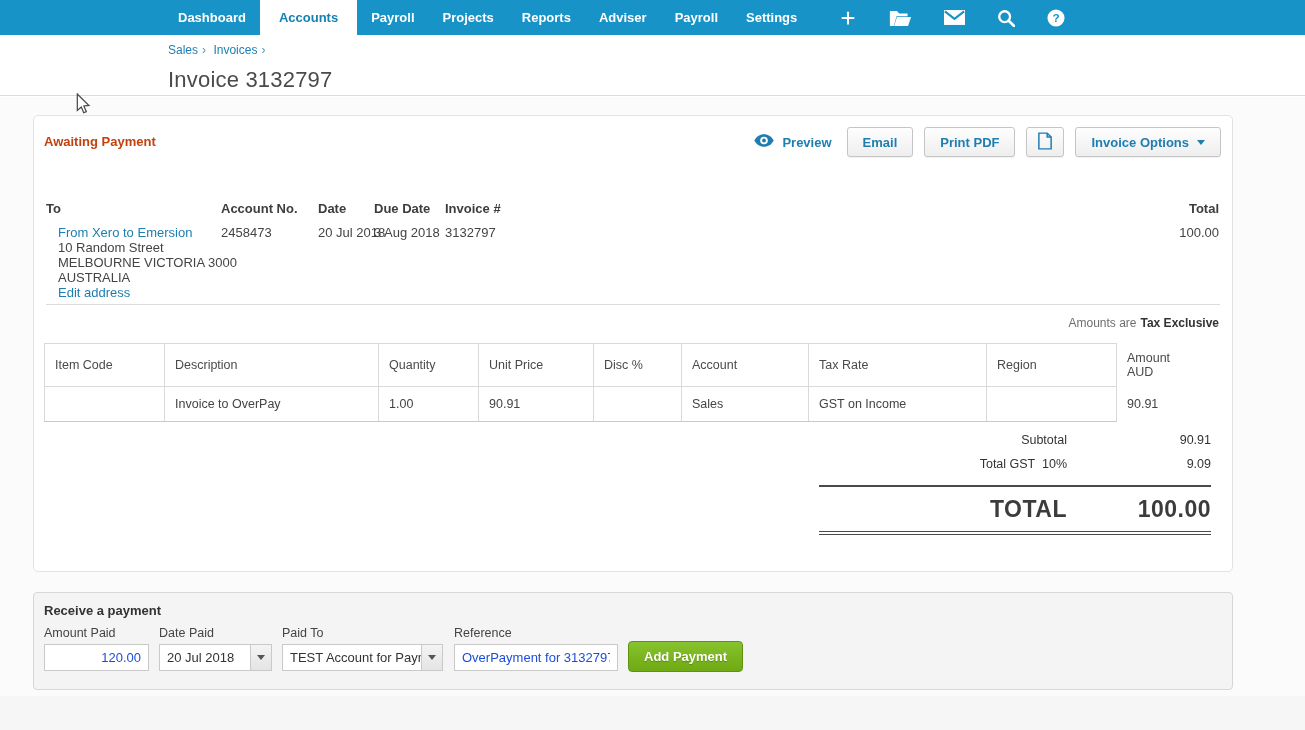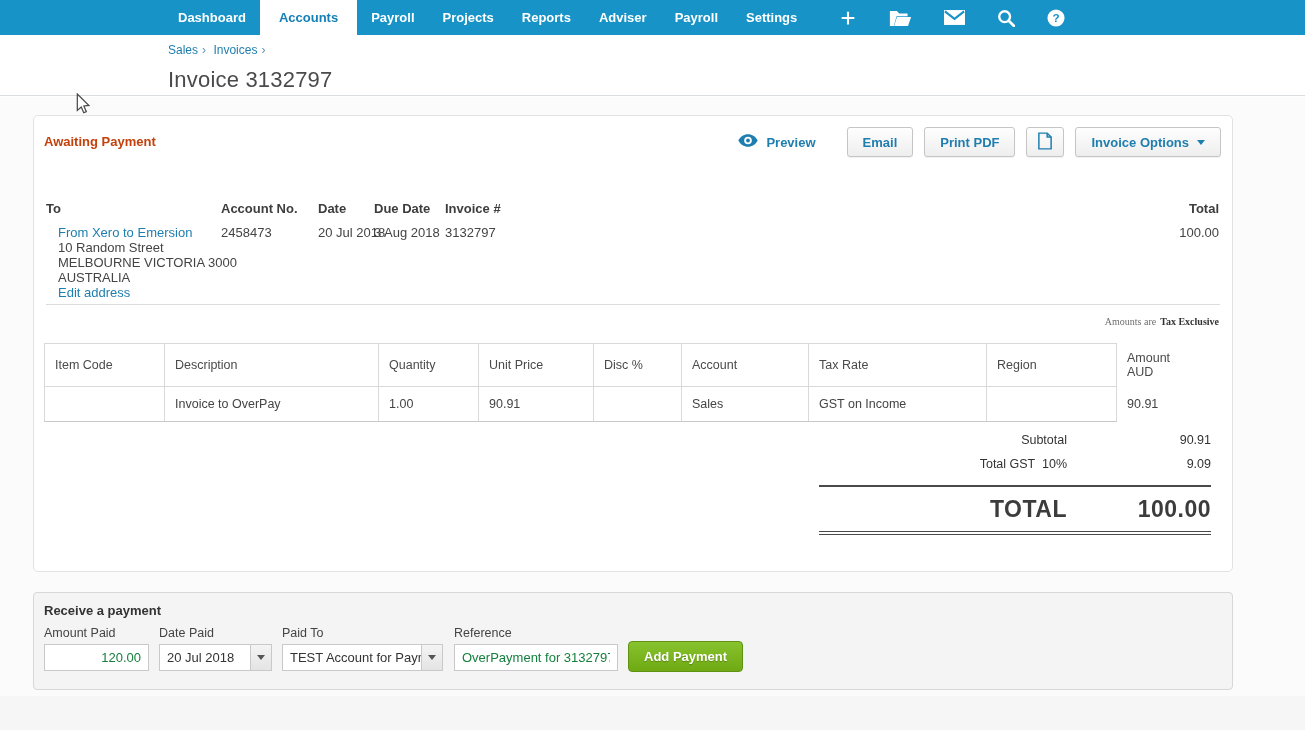--- a/index.html
+++ b/index.html
@@ -44,21 +44,21 @@
   .cursor { position:absolute; left:76px; top:93px; z-index:50; pointer-events:none; }
 
   
   .invoice-panel {
     position:absolute; left:33px; top:115px; width:1200px; height:457px;
     background:#fff; border:1px solid #e2e2e2; border-radius:5px; z-index:2;
   }
   .status-label { position:absolute; left:10px; top:18px; font-size:13px; font-weight:bold; color:#c2410c; }
 
   .actions { position:absolute; top:11px; right:11px; display:flex; align-items:center; gap:11px; }
-  .preview-link { display:flex; align-items:flex-end; gap:8px; color:#1e7eaf; font-size:13px; font-weight:bold; cursor:pointer; margin-right:20px; }
+  .preview-link { display:flex; align-items:flex-end; gap:8px; color:#1e7eaf; font-size:13px; font-weight:bold; cursor:pointer; margin-right:4px; }
   .btn {
     height:30px; padding:0 15px; display:flex; align-items:center; gap:8px;
     border:1px solid #c5c5c5; border-radius:3px;
     background:linear-gradient(#fefefe,#eeeeee);
     color:#1e7eaf; font-size:13px; font-weight:bold; cursor:pointer;
     box-shadow:0 1px 1px rgba(0,0,0,.06);
   }
   .btn.icon-only { width:38px; justify-content:center; padding:0; }
   .caret-down {
     width:0; height:0; border-left:4px solid transparent; border-right:4px solid transparent;
@@ -74,21 +74,21 @@
   .col-account  { left:187px; }
   .col-date     { left:284px; }
   .col-due      { left:340px; }
   .col-invno    { left:411px; }
   .col-total    { right:13px; text-align:right; }
   .addr div { line-height:15px; color:#444;margin-left:12px; }
   a.link { color:#1e7eaf; text-decoration:none; cursor:pointer; }
   .addr .edit { margin-top:0; }
 
   .meta-divider { position:absolute; left:12px; right:12px; top:188px; border-top:1px solid #dcdcdc; }
-  .amounts-note { position:absolute; right:13px; top:200px; font-size:10px; color:#6e6e6e;font-family:Liberation Serif, serif; }
+  .amounts-note { position:absolute; right:13px; top:200px; font-size:12px; color:#6e6e6e; }
   .amounts-note b { color:#333; margin-left:4px; }
 
   
   .items-table {
     position:absolute; left:10px; top:227px; width:984px;
     border-collapse:collapse; font-size:12.5px; table-layout:fixed;
   }
   .items-table th {
     border:1px solid #d9d9d9; font-weight:normal; color:#4a4a4a;
     text-align:left; padding:7px 10px; height:29px; background:#fff;
@@ -112,21 +112,21 @@
   
   .payment-panel {
     position:absolute; left:33px; top:592px; width:1200px; height:98px;
     background:#f4f4f4; border:1px solid #d7d7d7; border-radius:4px; z-index:2;
   }
   .payment-title { position:absolute; left:10px; top:10px; font-size:13px; font-weight:bold; color:#333; }
   .field-label { position:absolute; top:33px; font-size:12.5px; color:#444; }
   .field { position:absolute; top:51px; height:27px; }
   .text-input {
     width:100%; height:27px; border:1px solid #c9c9c9; background:#fff;
-    font-family:"Liberation Sans",sans-serif; font-size:13px; color:#15803d; padding:0 7px;
+    font-family:"Liberation Sans",sans-serif; font-size:13px; color:#1d4ed8; padding:0 7px;
   }
   .text-input.right { text-align:right; }
   .combo { display:flex; border:1px solid #c9c9c9; background:#fff; height:27px; cursor:pointer; }
   .combo-text { flex:1; font-size:13px; color:#333; padding:5px 2px 0 7px; white-space:nowrap; overflow:hidden; }
   .combo-arrow {
     width:21px; border-left:1px solid #c9c9c9; background:linear-gradient(#f4f4f4,#e4e4e4);
     display:flex; align-items:center; justify-content:center;
   }
   .combo-arrow i {
     width:0; height:0; border-left:4px solid transparent; border-right:4px solid transparent;

